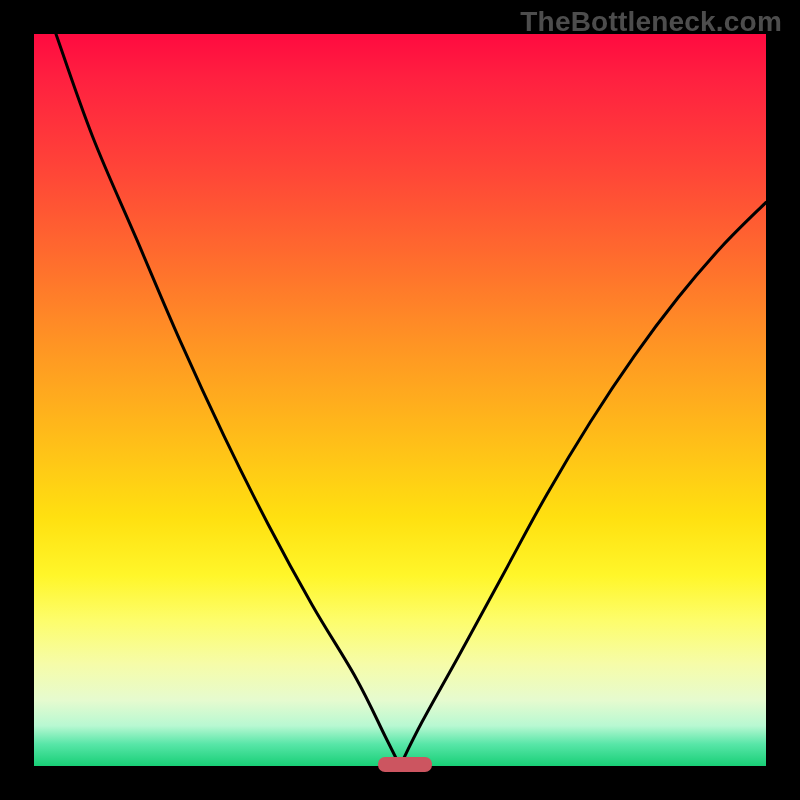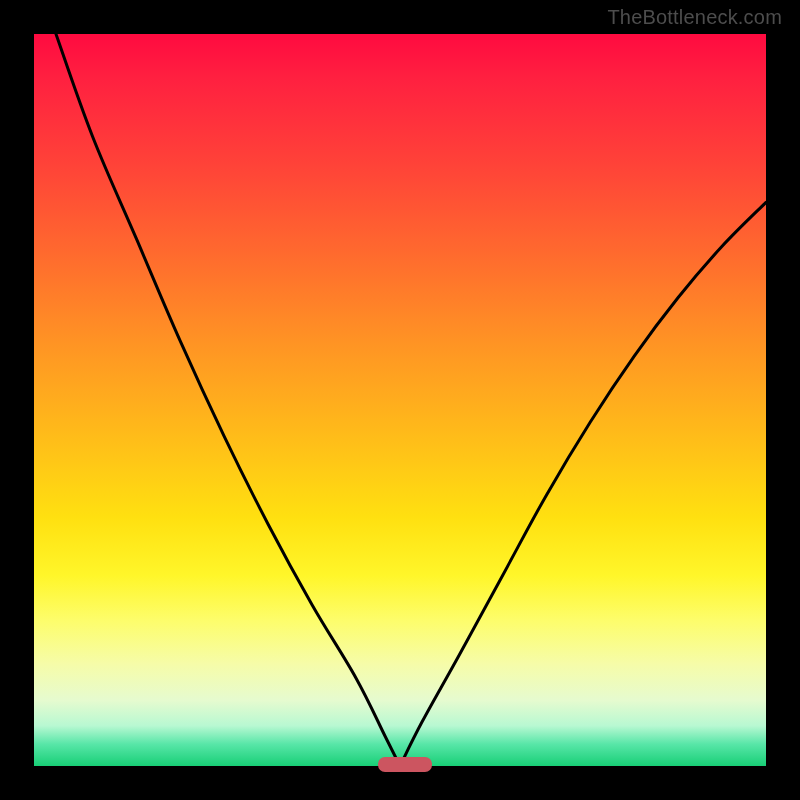--- a/index.html
+++ b/index.html
@@ -13,21 +13,21 @@
           #ff9324 42%,
           #ffb91a 54%,
           #ffe010 66%,
           #fff62a 74%,
           #fdfd6a 80%,
           #f6fca8 86%,
           #e6fbcf 91%,
           #b8f8d2 94.5%,
           #58e6a8 97%,
           #18cf76 100%);}
-  .watermark{position:absolute;top:6px;right:18px;color:#4d4d4d;font-size:20px;font-weight:400;letter-spacing:.2px}
+  .watermark{position:absolute;top:6px;right:18px;color:#4d4d4d;font-size:28px;font-weight:700;letter-spacing:.2px}
   .marker{position:absolute;width:54px;height:15px;border-radius:7px;background:#cc5560;
           left:344px;bottom:0;transform:translateY(40%)}
   svg.curves{position:absolute;inset:0;width:100%;height:100%;overflow:visible}
   .curve{fill:none;stroke:#000;stroke-width:3;stroke-linecap:round}
 </style>
 </head>
 <body>
 
 <div class="frame">
   <div class="plot">

